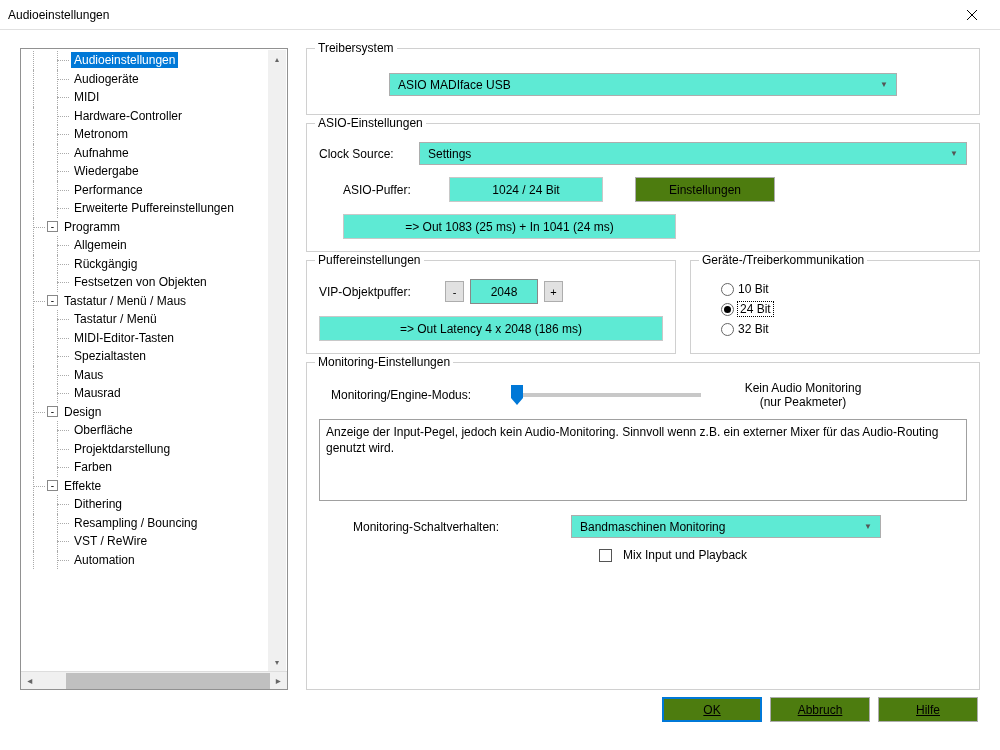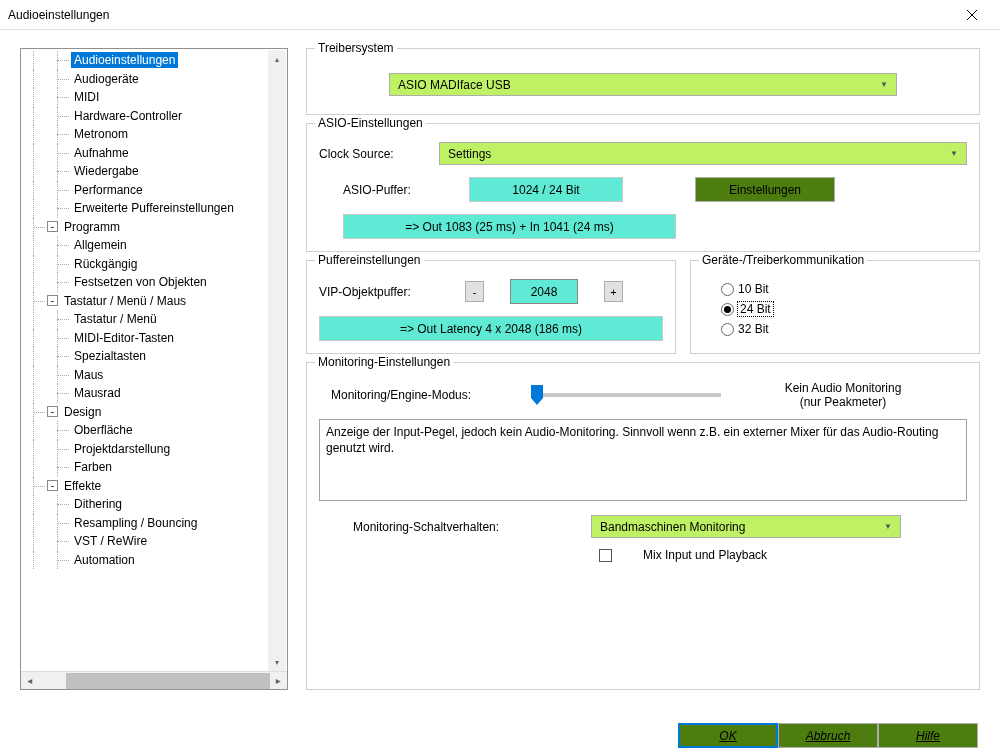--- a/index.html
+++ b/index.html
@@ -154,32 +154,32 @@
   top: -8px;
   left: 8px;
   background: #fff;
   padding: 0 3px;
   font-size: 12px;
   color: #000;
 }
 .dropdown {
   height: 23px;
   border: 1px solid #adadad;
-  background: #bef264;
+  background: #5eead4;
   display: flex;
   align-items: center;
   padding: 0 8px;
   position: relative;
 }
 .dropdown .arrow {
   margin-left: auto;
   font-size: 8px;
   color: #555;
 }
-.row { display: flex; align-items: center; gap: 26px; }
+.row { display: flex; align-items: center; gap: 6px; }
 .label { font-size: 12px; color: #000; }
 .flat-box {
   height: 25px;
   border: 1px solid #c8c8c8;
   background: #5eead4;
   display: flex;
   align-items: center;
   justify-content: center;
   font-size: 12px;
 }
@@ -226,24 +226,24 @@
   font-size: 12px;
   line-height: 16px;
   height: 82px;
 }
 .checkbox {
   width: 13px; height: 13px; border: 1px solid #555; background: #fff;
   display: inline-block; margin-right: 5px;
 }
 .footer {
   position: absolute;
-  bottom: 2px;
+  bottom: 28px;
   right: 22px;
   display: flex;
-  font-style: italic;
+  gap: 8px;
 }
 .footer .btn { width: 100px; }
 .footer .btn.primary { border: 2px solid #0078d7; }
 .footer .btn .u { text-decoration: underline; }
 </style>
 </head>
 <body>
 
 <div class="titlebar">
   <span class="titlebar-title">Audioeinstellungen</span>

